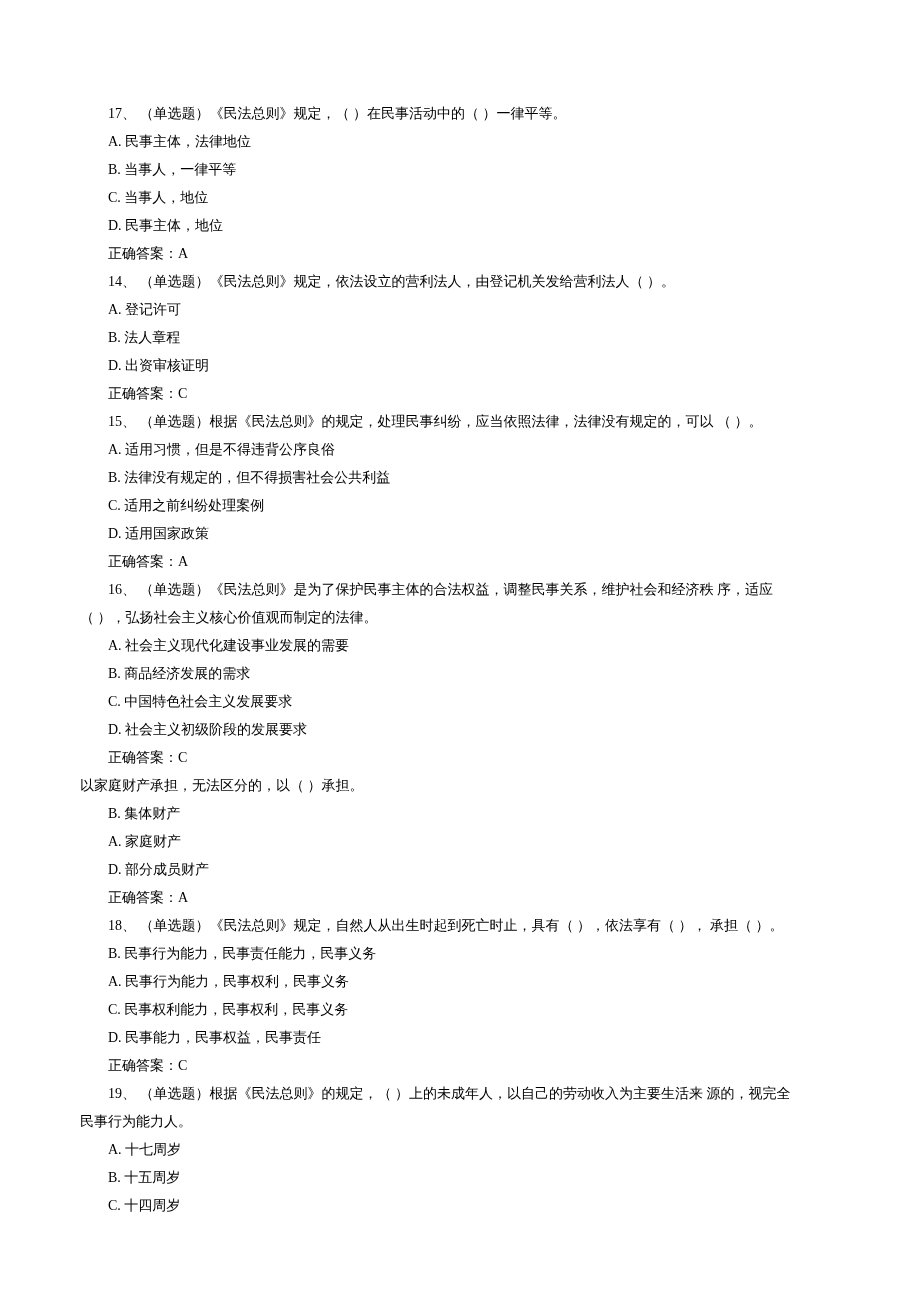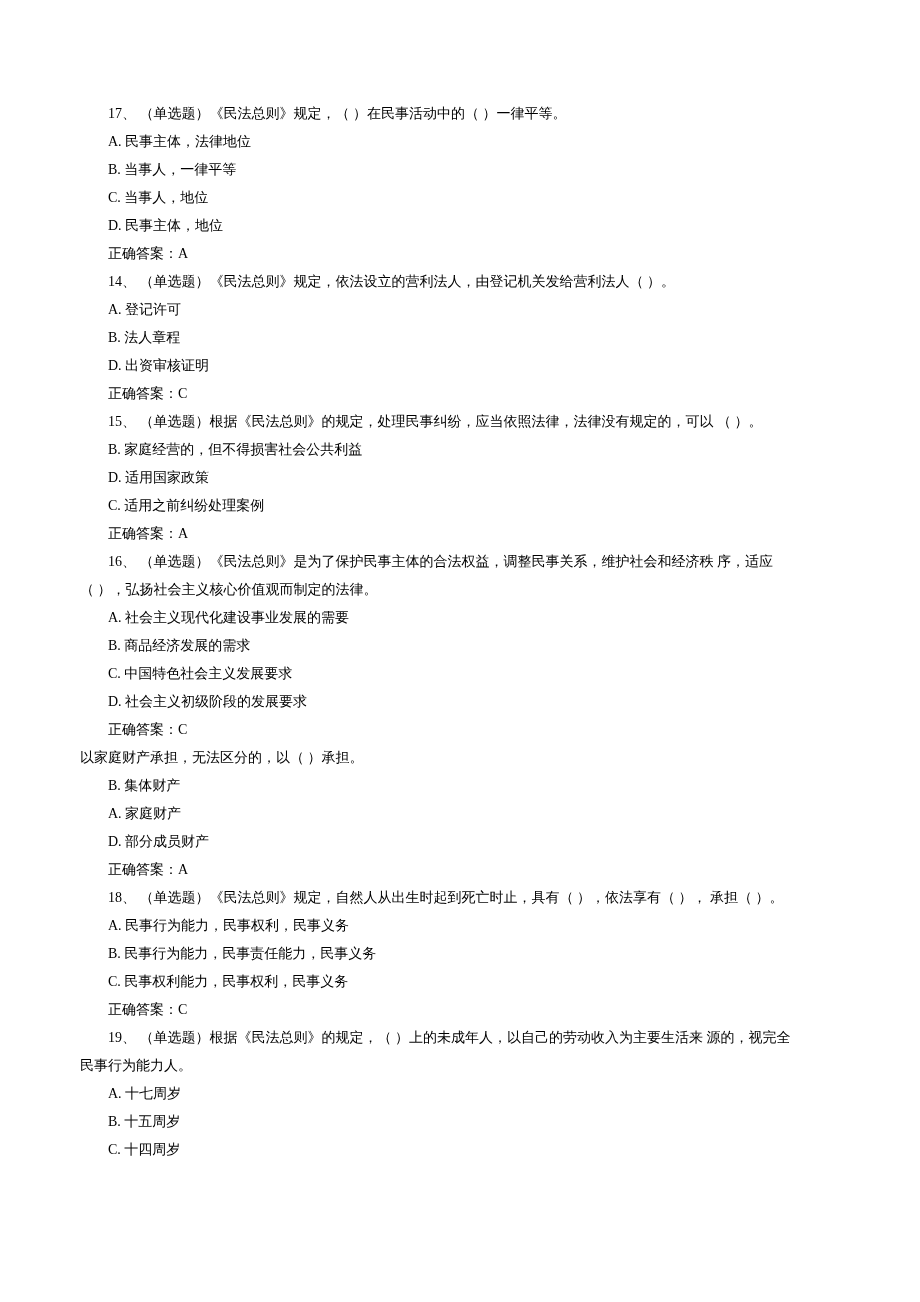--- a/index.html
+++ b/index.html
@@ -41,23 +41,24 @@
   <div>
     <p class="question-stem">14、   （单选题）《民法总则》规定，依法设立的营利法人，由登记机关发给营利法人（  ）。</p>
     <p class="option">A.  登记许可</p>
     <p class="option">B.  法人章程</p>
     <p class="option">D.  出资审核证明</p>
     <p class="answer">正确答案：C</p>
   </div>
 
   <div>
     <p class="question-stem">15、   （单选题）根据《民法总则》的规定，处理民事纠纷，应当依照法律，法律没有规定的，可以 （  ）。</p>
-    <p class="option">B.  家庭经营的，但不得损害社会公共利益</p>
+    <p class="option">A.  适用习惯，但是不得违背公序良俗</p>
+    <p class="option">B.  法律没有规定的，但不得损害社会公共利益</p>
+    <p class="option">C.  适用之前纠纷处理案例</p>
     <p class="option">D.  适用国家政策</p>
-    <p class="option">C.  适用之前纠纷处理案例</p>
     <p class="answer">正确答案：A</p>
   </div>
 
   <div>
     <p class="question-stem">16、   （单选题）《民法总则》是为了保护民事主体的合法权益，调整民事关系，维护社会和经济秩  序，适应</p>
     <p class="continuation">（  ），弘扬社会主义核心价值观而制定的法律。</p>
     <p class="option">A.  社会主义现代化建设事业发展的需要</p>
     <p class="option">B.  商品经济发展的需求</p>
     <p class="option">C.  中国特色社会主义发展要求</p>
     <p class="option">D.  社会主义初级阶段的发展要求</p>
@@ -67,23 +68,24 @@
   <div>
     <p class="continuation">以家庭财产承担，无法区分的，以（  ）承担。</p>
     <p class="option">B.  集体财产</p>
     <p class="option">A.  家庭财产</p>
     <p class="option">D.  部分成员财产</p>
     <p class="answer">正确答案：A</p>
   </div>
 
   <div>
     <p class="question-stem">18、   （单选题）《民法总则》规定，自然人从出生时起到死亡时止，具有（  ），依法享有（  ），  承担（  ）。</p>
+    <p class="option">B.  民事行为能力，民事责任能力，民事义务</p>
     <p class="option">A.  民事行为能力，民事权利，民事义务</p>
-    <p class="option">B.  民事行为能力，民事责任能力，民事义务</p>
     <p class="option">C.  民事权利能力，民事权利，民事义务</p>
+    <p class="option">D.  民事能力，民事权益，民事责任</p>
     <p class="answer">正确答案：C</p>
   </div>
 
   <div>
     <p class="question-stem">19、   （单选题）根据《民法总则》的规定，（  ）上的未成年人，以自己的劳动收入为主要生活来  源的，视完全</p>
     <p class="continuation">民事行为能力人。</p>
     <p class="option">A.  十七周岁</p>
     <p class="option">B.  十五周岁</p>
     <p class="option">C.  十四周岁</p>
 

